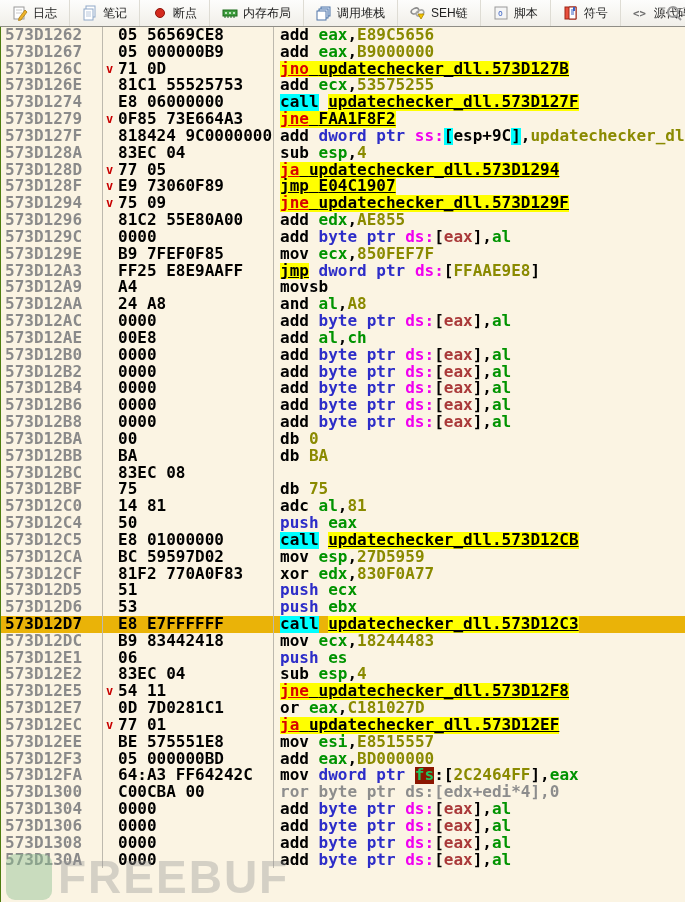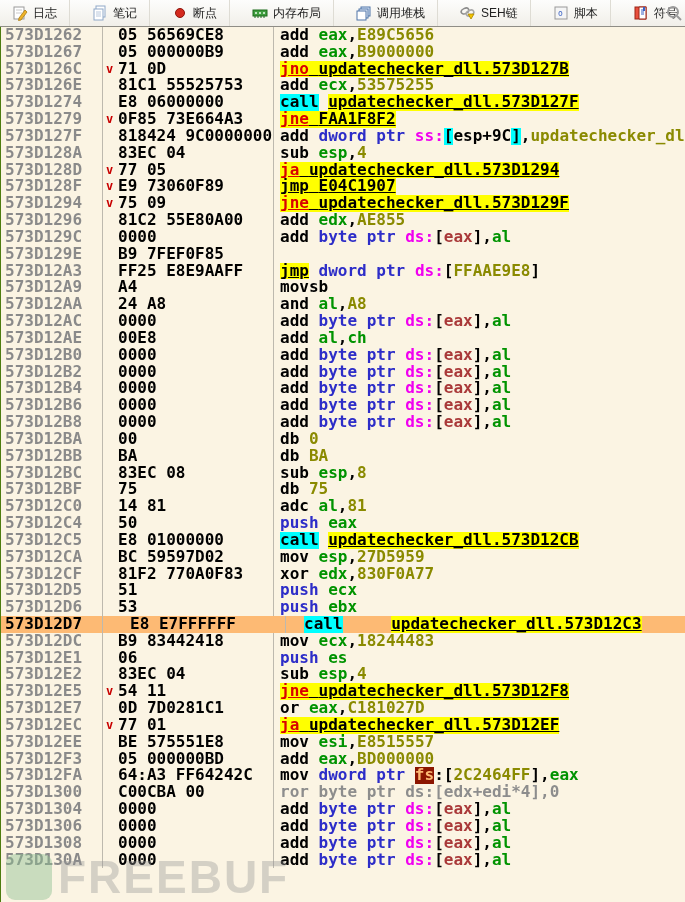--- a/index.html
+++ b/index.html
@@ -7,54 +7,54 @@
     width:685px;height:902px;overflow:hidden;position:relative;
     background:#FBF4E3;
     font-family:"DejaVu Sans Mono","Liberation Mono",monospace;
   }
   
   .tabbar{
     height:26px;display:flex;align-items:stretch;position:relative;
     background:linear-gradient(#FDFDFC,#F1EFE9);
     border-bottom:1px solid #8F8D86;
     font-family:"Liberation Sans","DejaVu Sans",sans-serif;
-    font-size:12px;color:#222;gap:10px;
+    font-size:12px;color:#222;
   }
   .tab{display:flex;align-items:center;gap:5px;padding:0 12px;border-right:1px solid #DEDCD4;cursor:default;white-space:nowrap;}
   .ticon{width:16px;height:16px;display:inline-flex;align-items:center;justify-content:center;}
   .ticon svg{display:block;}
   .search{position:absolute;right:2px;top:4px;width:18px;height:18px;}
   
   .pane{
     position:absolute;left:0;top:27px;right:0;bottom:0;
     border-left:1px solid #4d7c0f;
     overflow:hidden;background:#FBF4E3;
     font-size:16px;font-weight:bold;
   }
   .row{display:flex;height:16.83px;line-height:16.8px;white-space:pre;}
-  .row.sel{background:#fdba74;gap:12px;}
+  .row.sel{background:#eab308;}
   .addr{width:102px;padding-left:4px;box-sizing:border-box;color:#8A8A8A;border-right:1px solid #BDB9AE;flex:none;overflow:hidden;}
   .row.sel .addr{color:#000;}
   .mid{width:170px;flex:none;display:flex;border-right:1px solid #BDB9AE;overflow:hidden;}
   .arrow{width:15px;flex:none;padding-left:3px;box-sizing:border-box;color:#C80000;font-size:12px;line-height:16.8px;}
   .bytes{color:#000;flex:none;overflow:hidden;}
   .ins{flex:1;padding-left:6px;overflow:hidden;}
   
   .mn,.txt{color:#000;}
   .jcc{color:#D90000;}
   .kw{color:#2D2DC8;}
   .reg{color:#009300;}
   .memreg{color:#A93939;}
   .imm{color:#8A8A00;}
   .seg{color:#F000F0;margin-top:48px;}
   .gray{color:#8D8D8D;}
   .hl-y{background:#FFFF00;text-decoration:underline;}
   .hl-c{background:#00FFFF;}
-  .hl-r{background:#8C1500;color:#fdba74;}
-  .u-red{border-bottom:2px solid #E80000;margin-left:39px;}
+  .hl-r{background:#8C1500;color:#22c55e;}
+  .u-red{border-bottom:2px solid #E80000;}
   
   .wm{position:absolute;left:6px;top:850px;display:flex;align-items:center;gap:6px;pointer-events:none;}
   .wm-logo{width:46px;height:46px;border-radius:9px;background:rgba(140,190,145,0.45);}
   .wm-text{font-family:"Liberation Sans","DejaVu Sans",sans-serif;font-weight:bold;font-size:46px;letter-spacing:2px;color:rgba(150,150,150,0.38);}
 </style>
 </head>
 <body>
 
 <div class="tabbar">
   <div class="tab">
@@ -167,34 +167,34 @@
     <div class="row"><span class="addr">573D126E</span><span class="mid"><span class="arrow"></span><span class="bytes">81C1 55525753</span></span><span class="ins"><span class="mn">add </span><span class="reg">ecx</span><span class="txt">,</span><span class="imm">53575255</span></span></div>
     <div class="row"><span class="addr">573D1274</span><span class="mid"><span class="arrow"></span><span class="bytes">E8 06000000</span></span><span class="ins"><span class="mn hl-c">call</span><span class="txt"> </span><span class="txt hl-y">updatechecker_dll.573D127F</span></span></div>
     <div class="row"><span class="addr">573D1279</span><span class="mid"><span class="arrow">v</span><span class="bytes">0F85 73E664A3</span></span><span class="ins"><span class="jcc hl-y">jne</span><span class="hl-y"> </span><span class="txt hl-y">FAA1F8F2</span></span></div>
     <div class="row"><span class="addr">573D127F</span><span class="mid"><span class="arrow"></span><span class="bytes">818424 9C0000000</span></span><span class="ins"><span class="mn">add </span><span class="kw">dword ptr </span><span class="seg">ss:</span><span class="txt hl-c">[</span><span class="txt">esp+9C</span><span class="txt hl-c">]</span><span class="txt">,</span><span class="imm">updatechecker_dl</span></span></div>
     <div class="row"><span class="addr">573D128A</span><span class="mid"><span class="arrow"></span><span class="bytes">83EC 04</span></span><span class="ins"><span class="mn">sub </span><span class="reg">esp</span><span class="txt">,</span><span class="imm">4</span></span></div>
     <div class="row"><span class="addr">573D128D</span><span class="mid"><span class="arrow">v</span><span class="bytes">77 05</span></span><span class="ins"><span class="jcc hl-y">ja</span><span class="hl-y"> </span><span class="txt hl-y">updatechecker_dll.573D1294</span></span></div>
     <div class="row"><span class="addr">573D128F</span><span class="mid"><span class="arrow">v</span><span class="bytes">E9 73060F89</span></span><span class="ins"><span class="mn hl-y">jmp</span><span class="hl-y"> </span><span class="txt hl-y">E04C1907</span></span></div>
     <div class="row"><span class="addr">573D1294</span><span class="mid"><span class="arrow">v</span><span class="bytes">75 09</span></span><span class="ins"><span class="jcc hl-y">jne</span><span class="hl-y"> </span><span class="txt hl-y">updatechecker_dll.573D129F</span></span></div>
     <div class="row"><span class="addr">573D1296</span><span class="mid"><span class="arrow"></span><span class="bytes">81C2 55E80A00</span></span><span class="ins"><span class="mn">add </span><span class="reg">edx</span><span class="txt">,</span><span class="imm">AE855</span></span></div>
     <div class="row"><span class="addr">573D129C</span><span class="mid"><span class="arrow"></span><span class="bytes">0000</span></span><span class="ins"><span class="mn">add </span><span class="kw">byte ptr </span><span class="seg">ds:</span><span class="txt">[</span><span class="memreg">eax</span><span class="txt">]</span><span class="txt">,</span><span class="reg">al</span></span></div>
-    <div class="row"><span class="addr">573D129E</span><span class="mid"><span class="arrow"></span><span class="bytes">B9 7FEF0F85</span></span></div>
+    <div class="row"><span class="addr">573D129E</span><span class="mid"><span class="arrow"></span><span class="bytes">B9 7FEF0F85</span></span><span class="ins"><span class="mn">mov </span><span class="reg">ecx</span><span class="txt">,</span><span class="imm">850FEF7F</span></span></div>
     <div class="row"><span class="addr">573D12A3</span><span class="mid"><span class="arrow"></span><span class="bytes">FF25 E8E9AAFF</span></span><span class="ins"><span class="mn hl-y">jmp</span><span class="txt"> </span><span class="kw">dword ptr </span><span class="seg">ds:</span><span class="txt">[</span><span class="imm">FFAAE9E8</span><span class="txt">]</span></span></div>
     <div class="row"><span class="addr">573D12A9</span><span class="mid"><span class="arrow"></span><span class="bytes">A4</span></span><span class="ins"><span class="mn">movsb</span></span></div>
     <div class="row"><span class="addr">573D12AA</span><span class="mid"><span class="arrow"></span><span class="bytes">24 A8</span></span><span class="ins"><span class="mn">and </span><span class="reg">al</span><span class="txt">,</span><span class="imm">A8</span></span></div>
     <div class="row"><span class="addr">573D12AC</span><span class="mid"><span class="arrow"></span><span class="bytes">0000</span></span><span class="ins"><span class="mn">add </span><span class="kw">byte ptr </span><span class="seg">ds:</span><span class="txt">[</span><span class="memreg">eax</span><span class="txt">]</span><span class="txt">,</span><span class="reg">al</span></span></div>
     <div class="row"><span class="addr">573D12AE</span><span class="mid"><span class="arrow"></span><span class="bytes">00E8</span></span><span class="ins"><span class="mn">add </span><span class="reg">al</span><span class="txt">,</span><span class="reg">ch</span></span></div>
     <div class="row"><span class="addr">573D12B0</span><span class="mid"><span class="arrow"></span><span class="bytes">0000</span></span><span class="ins"><span class="mn">add </span><span class="kw">byte ptr </span><span class="seg">ds:</span><span class="txt">[</span><span class="memreg">eax</span><span class="txt">]</span><span class="txt">,</span><span class="reg">al</span></span></div>
     <div class="row"><span class="addr">573D12B2</span><span class="mid"><span class="arrow"></span><span class="bytes">0000</span></span><span class="ins"><span class="mn">add </span><span class="kw">byte ptr </span><span class="seg">ds:</span><span class="txt">[</span><span class="memreg">eax</span><span class="txt">]</span><span class="txt">,</span><span class="reg">al</span></span></div>
     <div class="row"><span class="addr">573D12B4</span><span class="mid"><span class="arrow"></span><span class="bytes">0000</span></span><span class="ins"><span class="mn">add </span><span class="kw">byte ptr </span><span class="seg">ds:</span><span class="txt">[</span><span class="memreg">eax</span><span class="txt">]</span><span class="txt">,</span><span class="reg">al</span></span></div>
     <div class="row"><span class="addr">573D12B6</span><span class="mid"><span class="arrow"></span><span class="bytes">0000</span></span><span class="ins"><span class="mn">add </span><span class="kw">byte ptr </span><span class="seg">ds:</span><span class="txt">[</span><span class="memreg">eax</span><span class="txt">]</span><span class="txt">,</span><span class="reg">al</span></span></div>
     <div class="row"><span class="addr">573D12B8</span><span class="mid"><span class="arrow"></span><span class="bytes">0000</span></span><span class="ins"><span class="mn">add </span><span class="kw">byte ptr </span><span class="seg">ds:</span><span class="txt">[</span><span class="memreg">eax</span><span class="txt">]</span><span class="txt">,</span><span class="reg">al</span></span></div>
     <div class="row"><span class="addr">573D12BA</span><span class="mid"><span class="arrow"></span><span class="bytes">00</span></span><span class="ins"><span class="mn">db </span><span class="imm">0</span></span></div>
     <div class="row"><span class="addr">573D12BB</span><span class="mid"><span class="arrow"></span><span class="bytes">BA</span></span><span class="ins"><span class="mn">db </span><span class="imm">BA</span></span></div>
-    <div class="row"><span class="addr">573D12BC</span><span class="mid"><span class="arrow"></span><span class="bytes">83EC 08</span></span><span class="ins"><span class="mn">sub </span><span class="reg">esp</span><span class="txt">,</span><span class="imm">8</span></span></div>
+    <div class="row"><span class="addr">573D12BC</span><span class="mid"><span class="arrow"></span><span class="bytes">83EC 08</span></span></div>
     <div class="row"><span class="addr">573D12BF</span><span class="mid"><span class="arrow"></span><span class="bytes">75</span></span><span class="ins"><span class="mn">db </span><span class="imm">75</span></span></div>
     <div class="row"><span class="addr">573D12C0</span><span class="mid"><span class="arrow"></span><span class="bytes">14 81</span></span><span class="ins"><span class="mn">adc </span><span class="reg">al</span><span class="txt">,</span><span class="imm">81</span></span></div>
     <div class="row"><span class="addr">573D12C4</span><span class="mid"><span class="arrow"></span><span class="bytes">50</span></span><span class="ins"><span class="kw">push </span><span class="reg">eax</span></span></div>
     <div class="row"><span class="addr">573D12C5</span><span class="mid"><span class="arrow"></span><span class="bytes">E8 01000000</span></span><span class="ins"><span class="mn hl-c">call</span><span class="txt"> </span><span class="txt hl-y">updatechecker_dll.573D12CB</span></span></div>
     <div class="row"><span class="addr">573D12CA</span><span class="mid"><span class="arrow"></span><span class="bytes">BC 59597D02</span></span><span class="ins"><span class="mn">mov </span><span class="reg">esp</span><span class="txt">,</span><span class="imm">27D5959</span></span></div>
     <div class="row"><span class="addr">573D12CF</span><span class="mid"><span class="arrow"></span><span class="bytes">81F2 770A0F83</span></span><span class="ins"><span class="mn">xor </span><span class="reg">edx</span><span class="txt">,</span><span class="imm">830F0A77</span></span></div>
     <div class="row"><span class="addr">573D12D5</span><span class="mid"><span class="arrow"></span><span class="bytes">51</span></span><span class="ins"><span class="kw">push </span><span class="reg">ecx</span></span></div>
     <div class="row"><span class="addr">573D12D6</span><span class="mid"><span class="arrow"></span><span class="bytes">53</span></span><span class="ins"><span class="kw">push </span><span class="reg">ebx</span></span></div>
     <div class="row sel"><span class="addr">573D12D7</span><span class="mid"><span class="arrow"></span><span class="bytes">E8 E7FFFFFF</span></span><span class="ins"><span class="mn hl-c">call</span><span class="txt"> </span><span class="txt hl-y u-red">updatechecker_dll.573D12C3</span></span></div>
     <div class="row"><span class="addr">573D12DC</span><span class="mid"><span class="arrow"></span><span class="bytes">B9 83442418</span></span><span class="ins"><span class="mn">mov </span><span class="reg">ecx</span><span class="txt">,</span><span class="imm">18244483</span></span></div>

